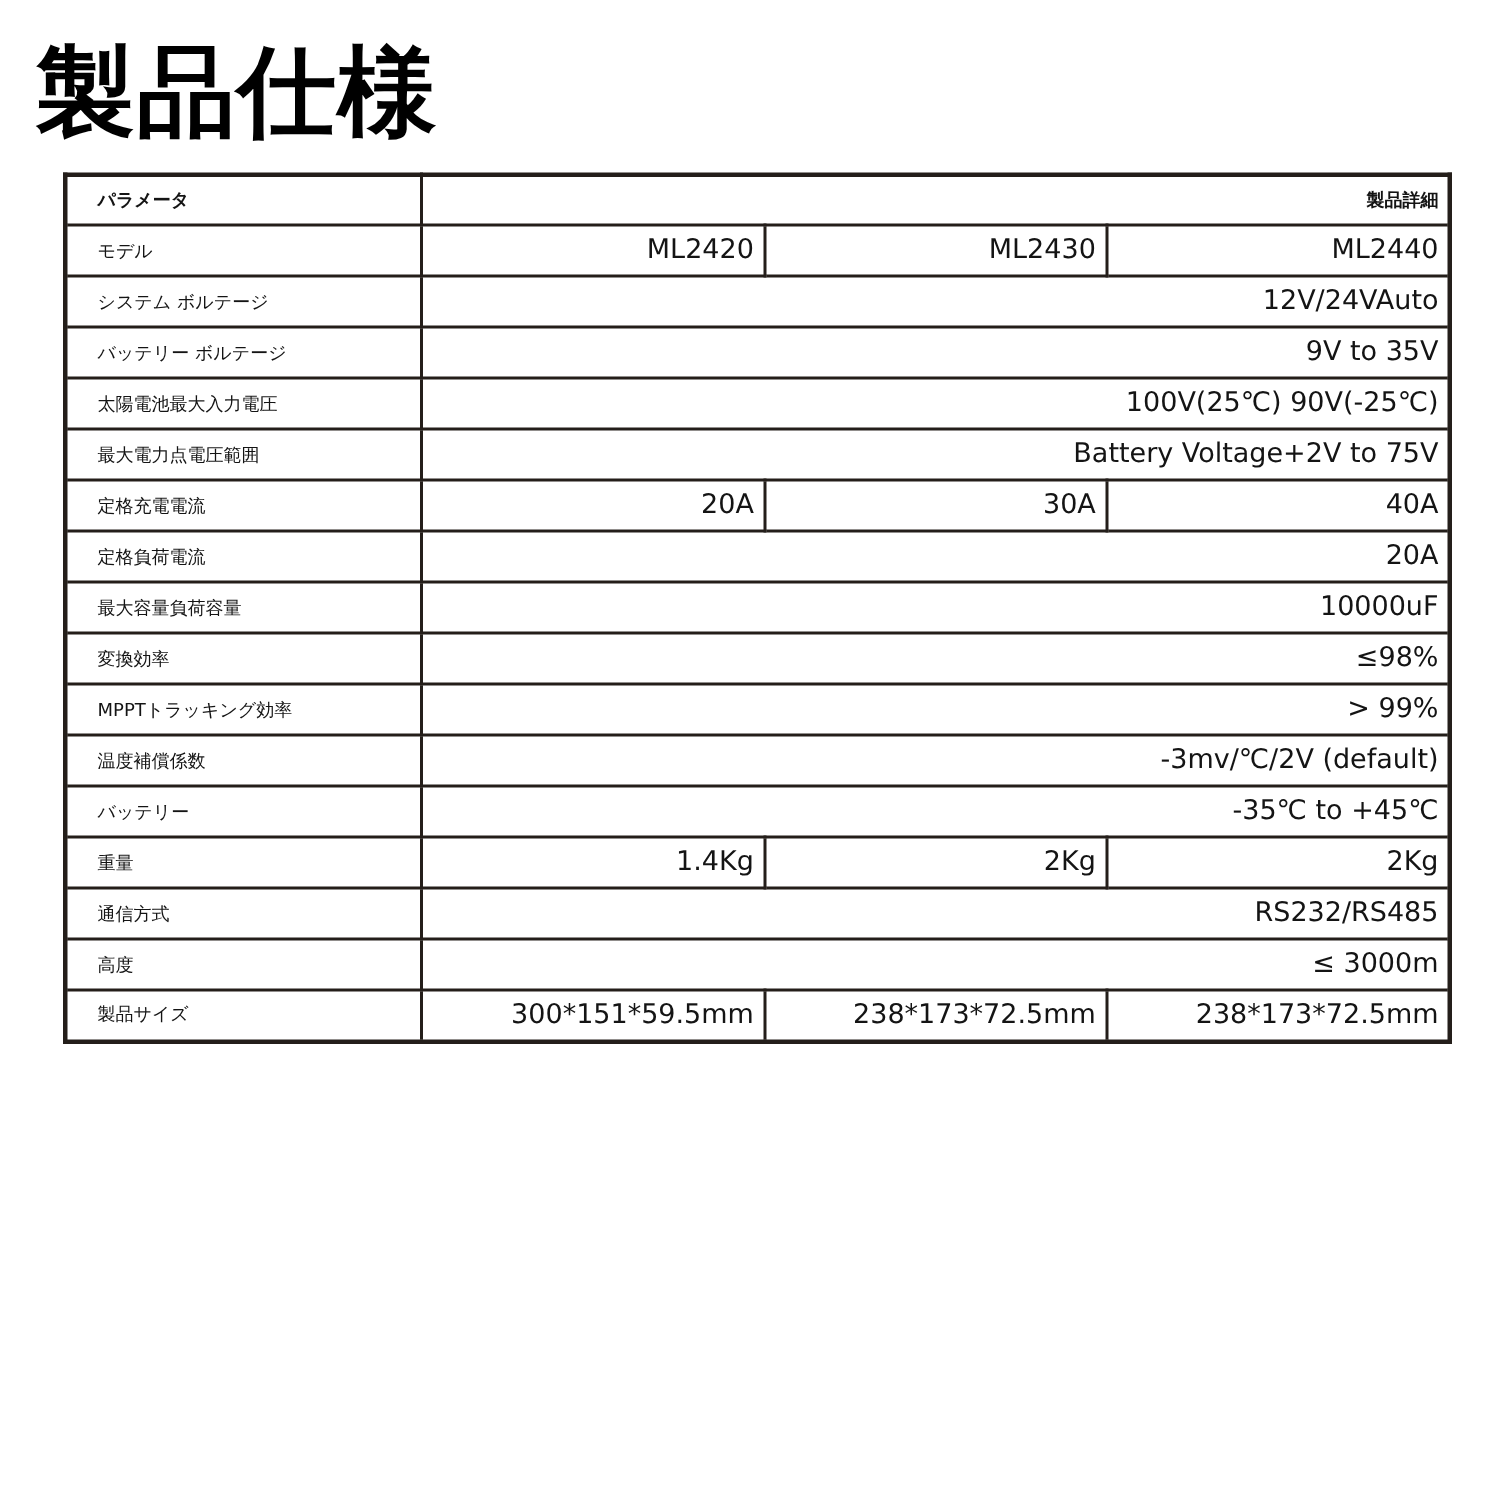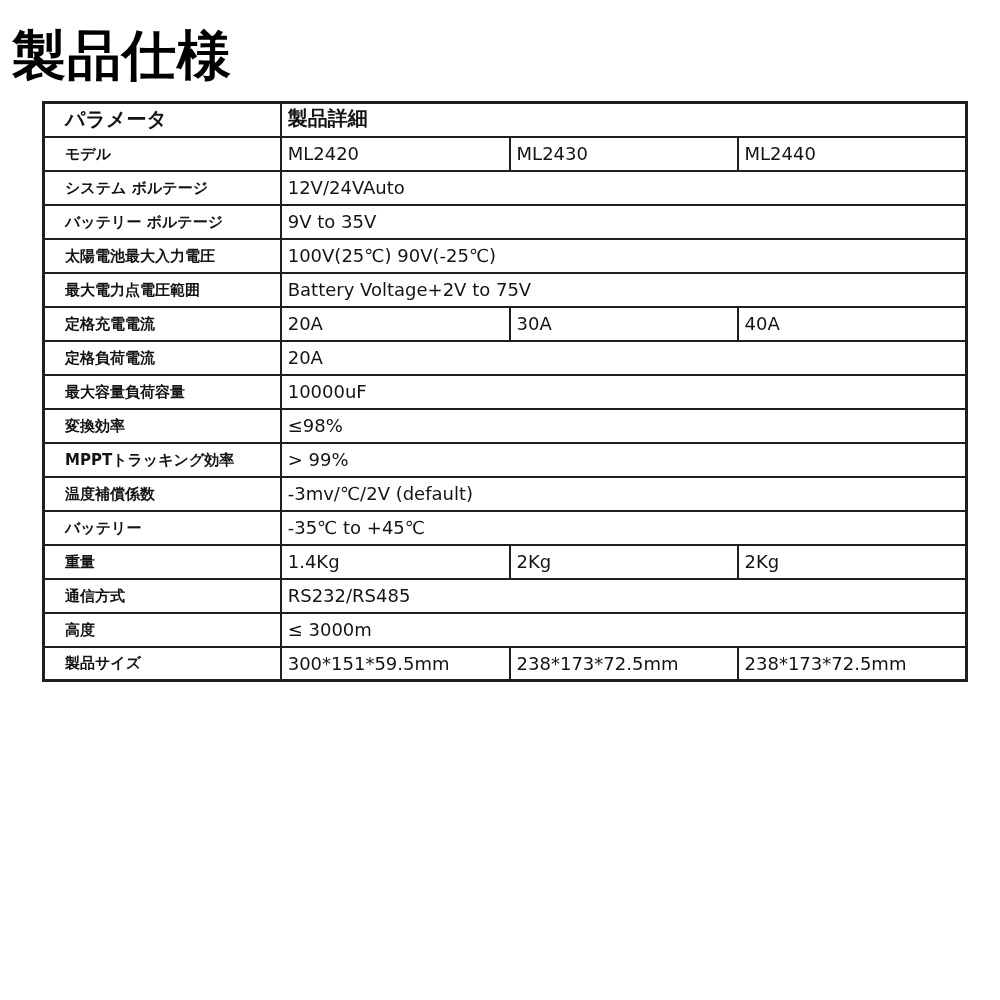--- a/index.html
+++ b/index.html
@@ -6,22 +6,22 @@
     margin: 0;
     padding: 0;
     width: 1000px;
     height: 1000px;
     background: #ffffff;
     overflow: hidden;
     font-family: "DejaVu Sans", "Liberation Sans", sans-serif;
   }
   .page-title {
     margin: 0;
-    padding: 26px 0 0 12px;
-    font-size: 54px;
+    padding: 26px 0 0 24px;
+    font-size: 66px;
     line-height: 1.1;
     font-weight: 800;
     color: #000000;
     letter-spacing: 1px;
   }
   table.spec-table {
     border-collapse: collapse;
     table-layout: fixed;
     margin: 16px 0 0 42px;
     width: 926px;
@@ -29,38 +29,37 @@
   }
   .spec-table td {
     border: 2px solid #241e1a;
     color: #141414;
     overflow: hidden;
     box-sizing: border-box;
   }
   .spec-table td.label {
     text-align: left;
     padding: 2px 8px 2px 20px;
-    font-size: 15px;
-    font-weight: 700;
+    font-size: 12px;
+    font-weight: 400;
     height: 34px;
     line-height: 1.25;
   }
   .spec-table td.val {
-    text-align: left;
+    text-align: right;
     padding: 2px 6px;
     font-size: 18px;
     font-weight: 400;
     white-space: pre-line;
     line-height: 1.3;
     margin-left: 40px;
   }
   .spec-table td.hdr {
     font-weight: 700;
-    font-size: 20px;
-    font-family: Liberation Mono, monospace;
+    font-size: 12px;
   }
   .spec-table tr.tall td {
     height: 68px;
   }
 </style>
 </head>
 <body>
 
 <h1 class="page-title">製品仕様</h1>
 

